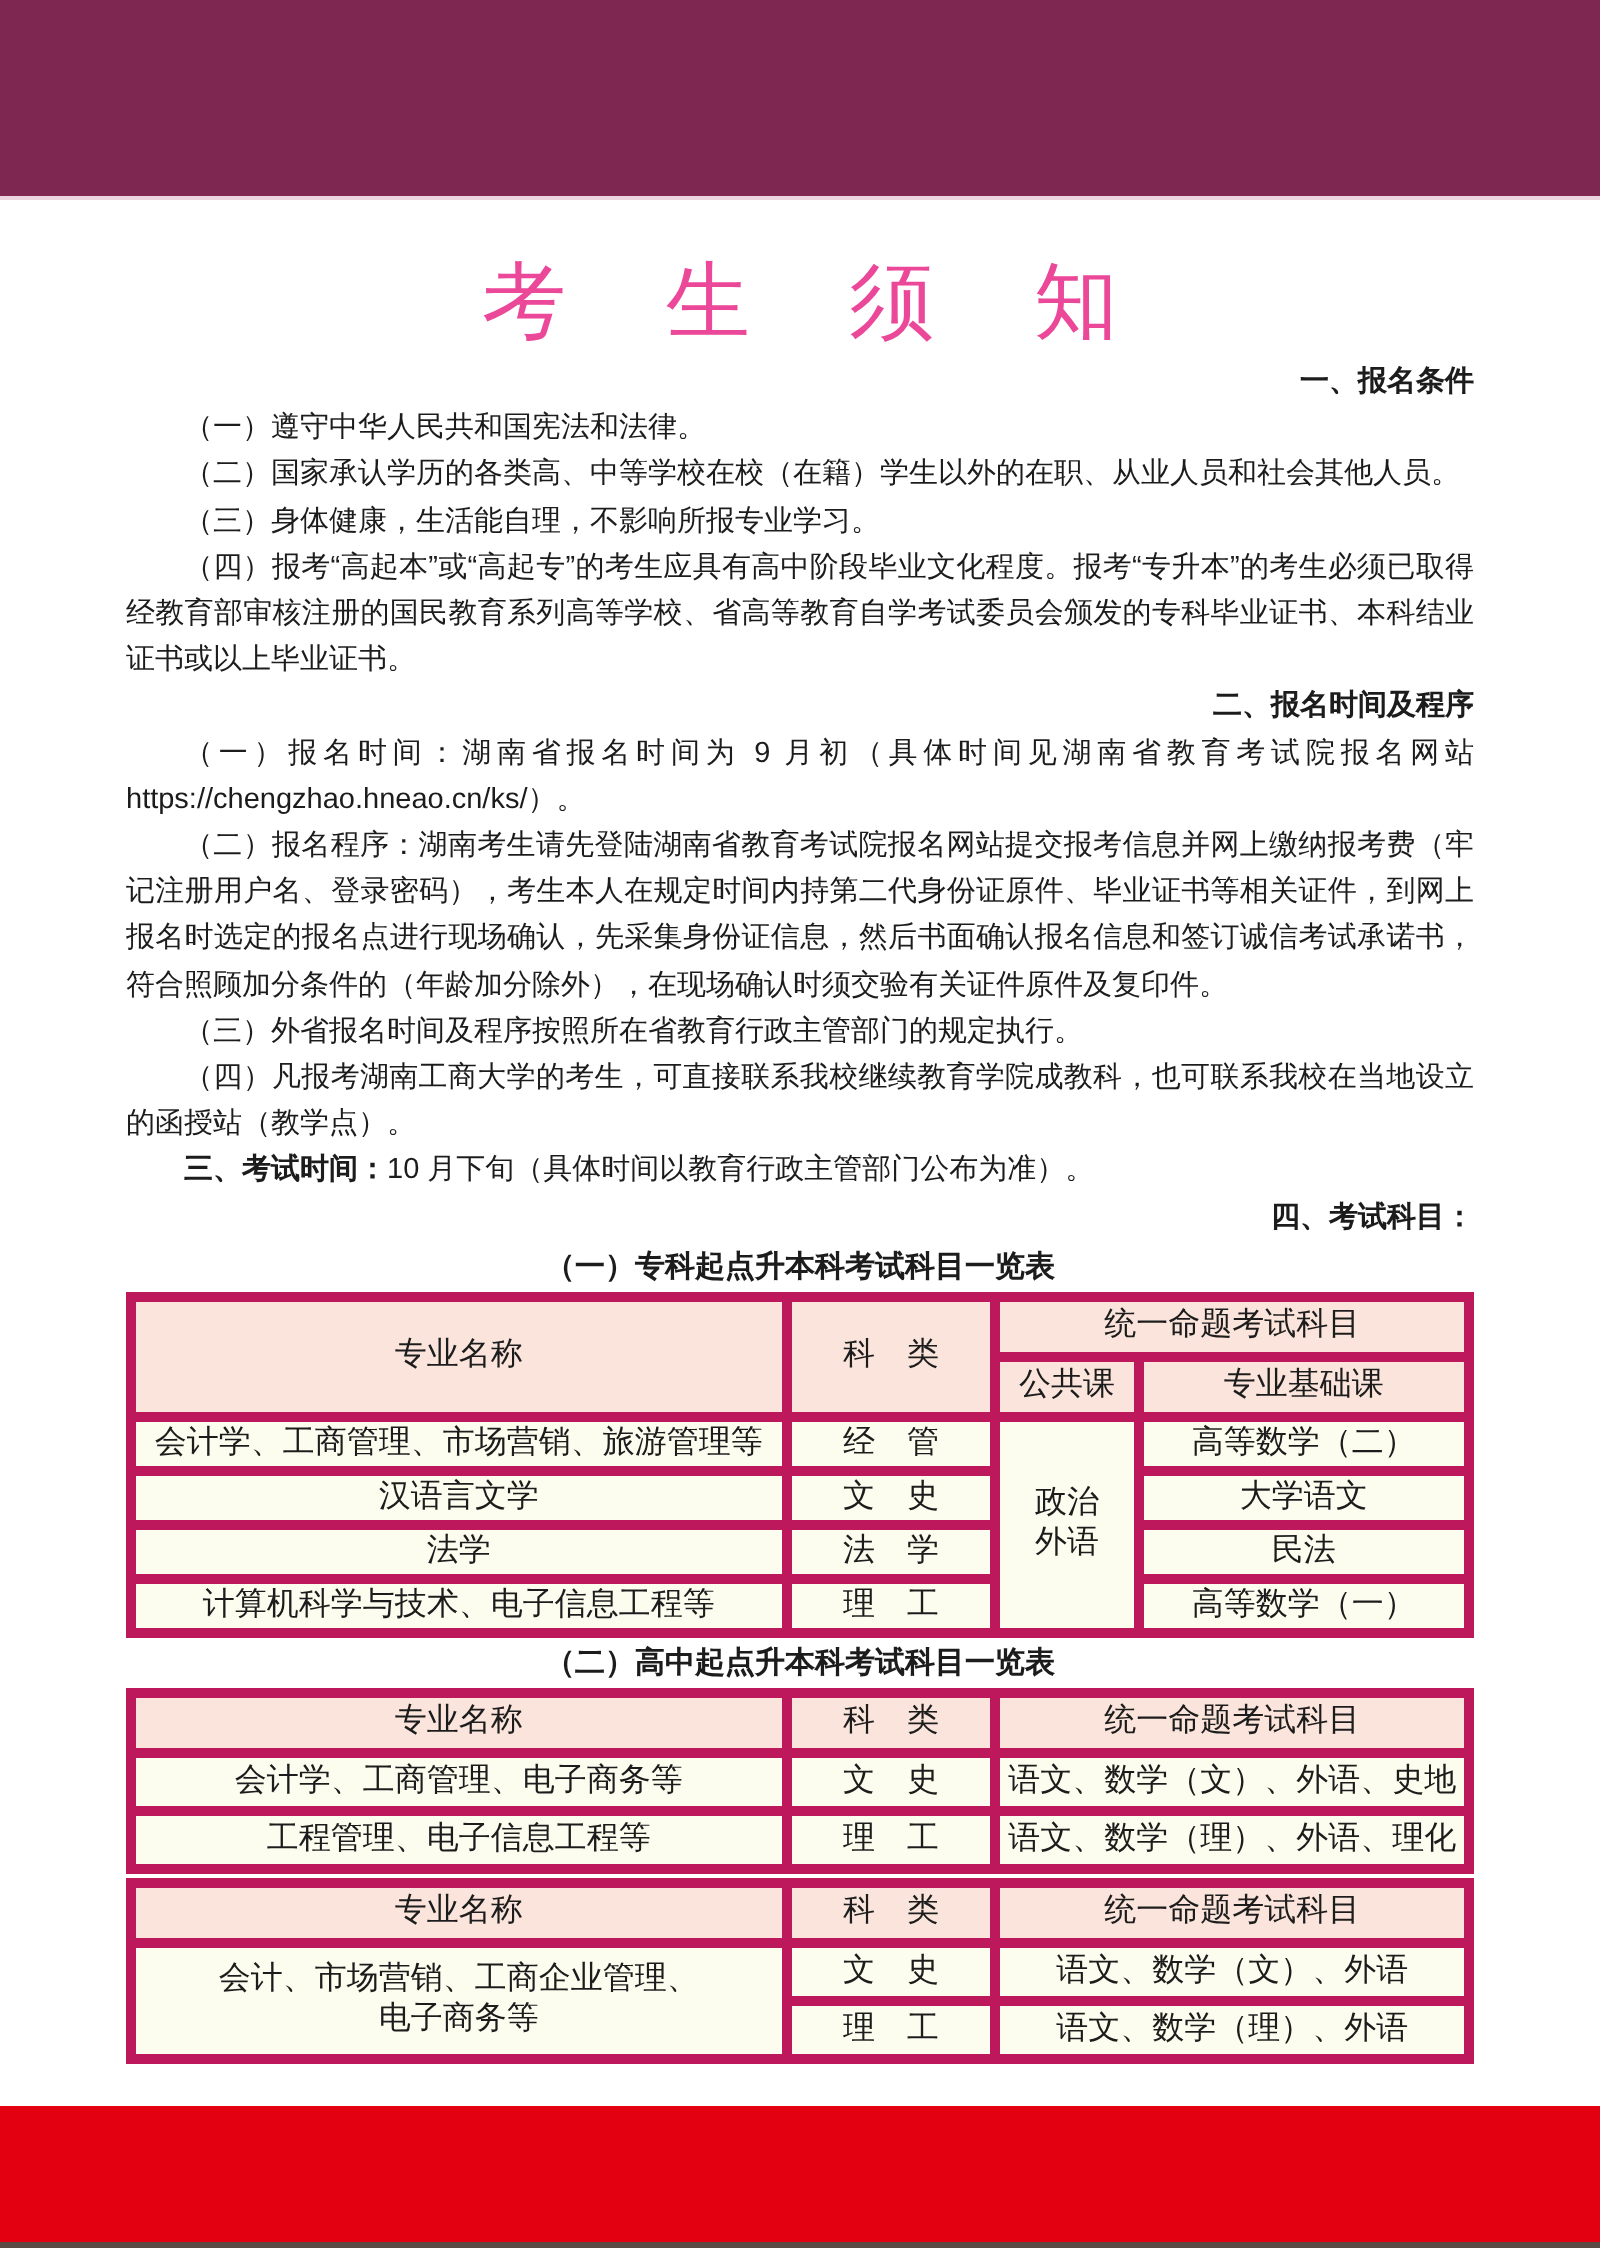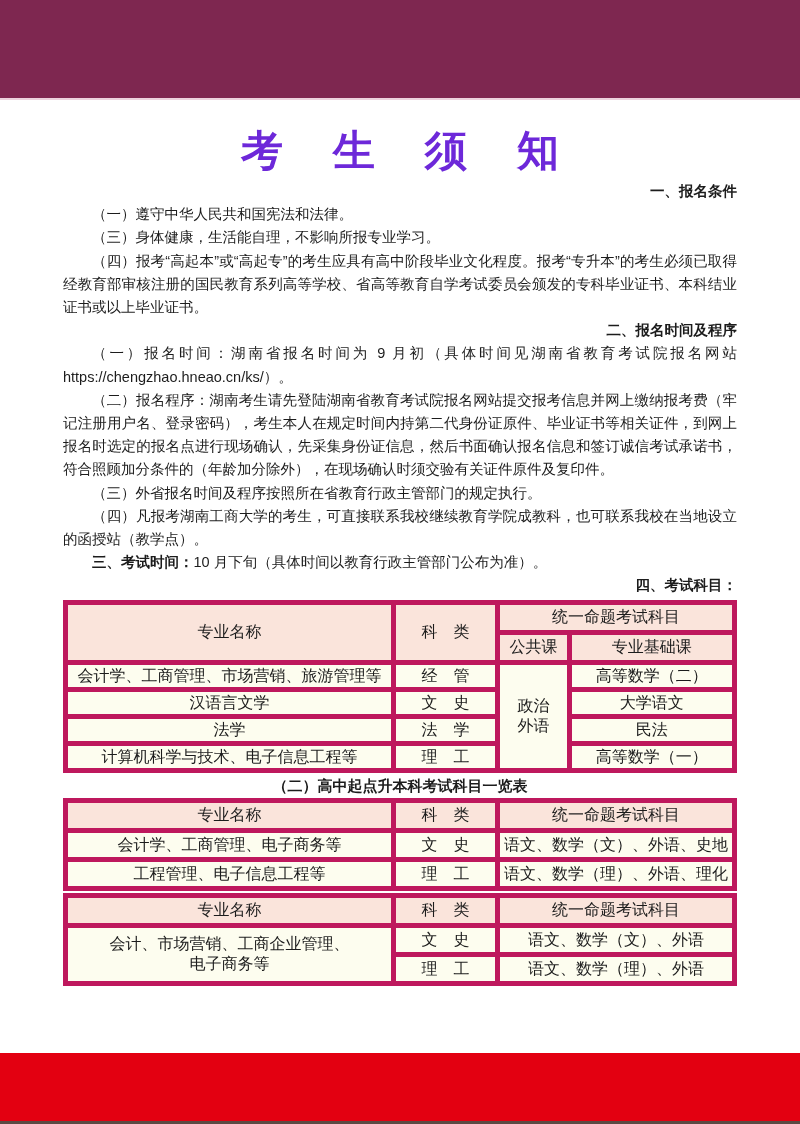--- a/index.html
+++ b/index.html
@@ -18,22 +18,22 @@
     background:#e30011;
   }
   .band-bottom-edge {
     position:absolute; left:0; bottom:0; width:800px; height:3px;
     background:#5b4a43;
   }
   .title-wrap {
     position:absolute; top:129px; left:0; width:800px; text-align:center;
   }
   .title-text {
-    display:inline-block; font-size:42px; line-height:44px; font-weight:bold;
-    color:#6d28d9; letter-spacing:50px; margin-right:-50px; white-space:nowrap;
+    display:inline-block; font-size:42px; line-height:44px; font-weight:normal;
+    color:#ec4899; letter-spacing:50px; margin-right:-50px; white-space:nowrap;
   }
   .content {
     position:absolute; top:180px; left:63px; width:674px;
     font-size:14.5px; line-height:23.2px; text-align:justify;
   }
   .content p { text-indent:2em; }
   .content p.h { font-weight:bold; text-align:right; }
   .lead-bold { font-weight:bold; }
   .tcaption {
     text-align:center; font-weight:bold; font-size:15px; line-height:20px;
@@ -60,32 +60,34 @@
   <div class="band-top"></div>
 
   <div class="title-wrap">
     <span class="title-text">考生须知</span>
   </div>
 
   <div class="content">
 
     <p class="h">一、报名条件</p>
     <p>（一）遵守中华人民共和国宪法和法律。</p>
+    <p>（二）国家承认学历的各类高、中等学校在校（在籍）学生以外的在职、从业人员和社会其他人员。</p>
     <p>（三）身体健康，生活能自理，不影响所报专业学习。</p>
     <p>（四）报考“高起本”或“高起专”的考生应具有高中阶段毕业文化程度。报考“专升本”的考生必须已取得经教育部审核注册的国民教育系列高等学校、省高等教育自学考试委员会颁发的专科毕业证书、本科结业证书或以上毕业证书。</p>
 
     <p class="h">二、报名时间及程序</p>
     <p>（一）报名时间：湖南省报名时间为 9 月初（具体时间见湖南省教育考试院报名网站 https://chengzhao.hneao.cn/ks/）。</p>
     <p>（二）报名程序：湖南考生请先登陆湖南省教育考试院报名网站提交报考信息并网上缴纳报考费（牢记注册用户名、登录密码），考生本人在规定时间内持第二代身份证原件、毕业证书等相关证件，到网上报名时选定的报名点进行现场确认，先采集身份证信息，然后书面确认报名信息和签订诚信考试承诺书，符合照顾加分条件的（年龄加分除外），在现场确认时须交验有关证件原件及复印件。</p>
     <p>（三）外省报名时间及程序按照所在省教育行政主管部门的规定执行。</p>
     <p>（四）凡报考湖南工商大学的考生，可直接联系我校继续教育学院成教科，也可联系我校在当地设立的函授站（教学点）。</p>
 
     <p><span class="lead-bold">三、考试时间：</span><span>10 月下旬（具体时间以教育行政主管部门公布为准）。</span></p>
     <p class="h">四、考试科目：</p>
 
+    <div class="tcaption">（一）专科起点升本科考试科目一览表</div>
     <table class="subjects">
       <colgroup>
           <col style="width:49%">
           <col style="width:15.6%">
           <col style="width:10.7%">
           <col style="width:24.7%">
         </colgroup>
       <tbody>
         <tr class="hrow">
           <td class="hd" rowspan="2">专业名称</td>

